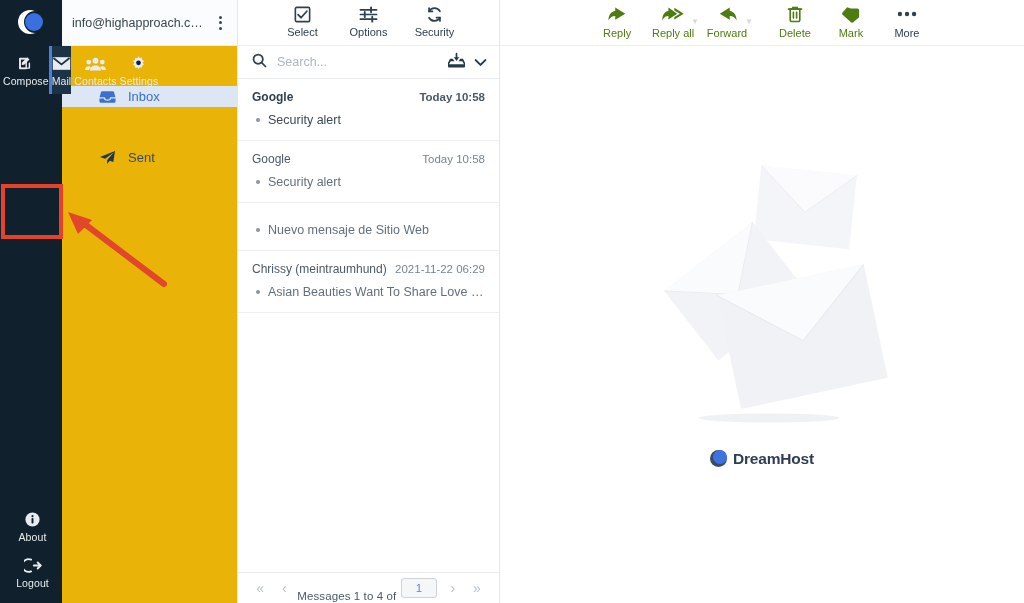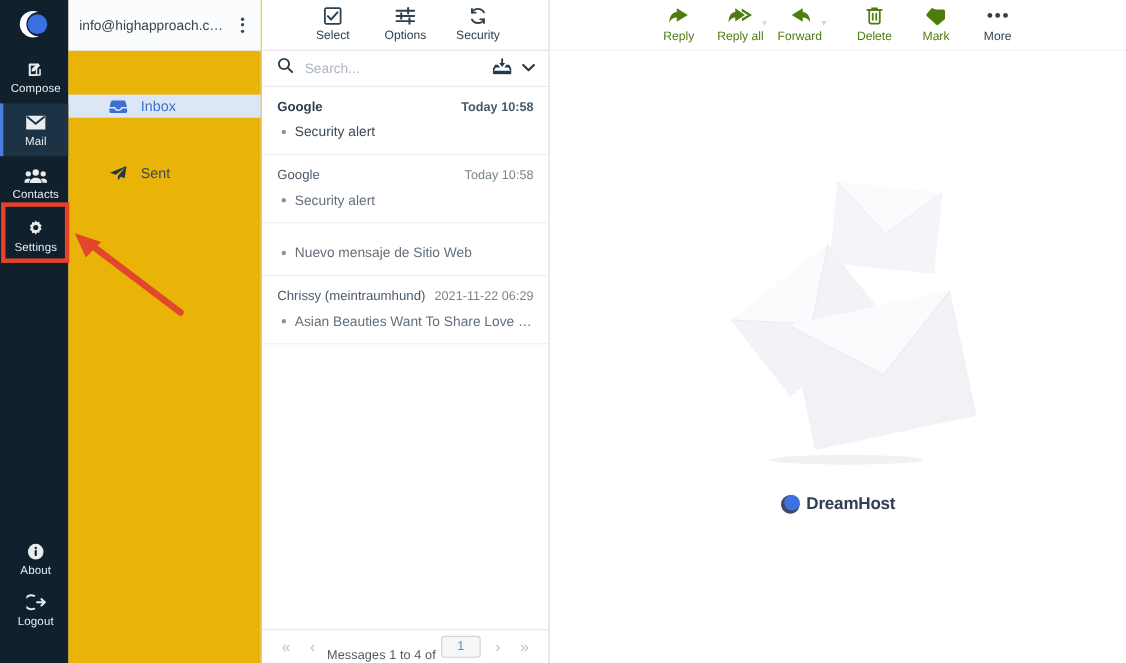--- a/index.html
+++ b/index.html
@@ -29,37 +29,37 @@
     border-radius: 50%; background: #ffffff;
   }
   .logo-mark .crescent-cut {
     position: absolute; left: 6px; top: 1px; width: 22px; height: 22px;
     border-radius: 50%; background: #10202c;
   }
   .logo-mark .dot {
     position: absolute; left: 7px; top: 3px; width: 18px; height: 18px;
     border-radius: 50%; background: #3a6fe0;
   }
-  .rail-items { display: flex; flex-direction: column; }
+  .rail-items { display: flex; flex-direction: row; }
   .rail-item {
     height: 48px;
     display: flex; flex-direction: column;
     align-items: center; justify-content: center;
     color: #e7ecef; cursor: pointer;
     border-left: 3px solid transparent;
     padding-top: 2px;
   }
   .rail-item .ri-icon { height: 19px; display:flex; align-items:center; justify-content:center; }
   .rail-item .ri-label {
     font-size: 10.5px; line-height: 13px; margin-top: 2px;
     letter-spacing: .1px;
   }
   .rail-item.active { background: #1c3345; border-left-color: #4a7fe0; }
   .rail-spacer { flex: 1 1 auto; }
-  .rail-bottom { padding-bottom: 26px; }
+  .rail-bottom { padding-bottom: 8px; }
   .rail-bottom .rail-item { height: 46px; }
 
   
   .hl-box {
     position: absolute;
     left: 1px; top: 184px; width: 62px; height: 55px;
     border: 4px solid #e8412a;
     pointer-events: none;
   }
 
@@ -91,21 +91,21 @@
     font-size: 13px; color: #3b4a57; margin-top: 40px;
   }
   .folder .f-icon { width: 18px; display: flex; align-items: center; justify-content: center; }
   .folder.selected { background: #dce6f5; color: #3c6fd0; }
   .folder.selected .f-icon svg { fill: #3c6fd0; }
 
   
   .list-col {
     width: 262px; flex: 0 0 262px; height: 603px;
     display: flex; flex-direction: column;
-    background: #701a75;
+    background: #fef9c3;
     border-right: 1px solid #e3e6ea;
     position: relative;
   }
   .list-toolbar {
     height: 46px; flex: 0 0 46px;
     display: flex; align-items: center; justify-content: center;
     gap: 26px; border-bottom: 1px solid #eceef1; background: #fff;
     padding-bottom: 2px;
   }
   .tb-btn {

